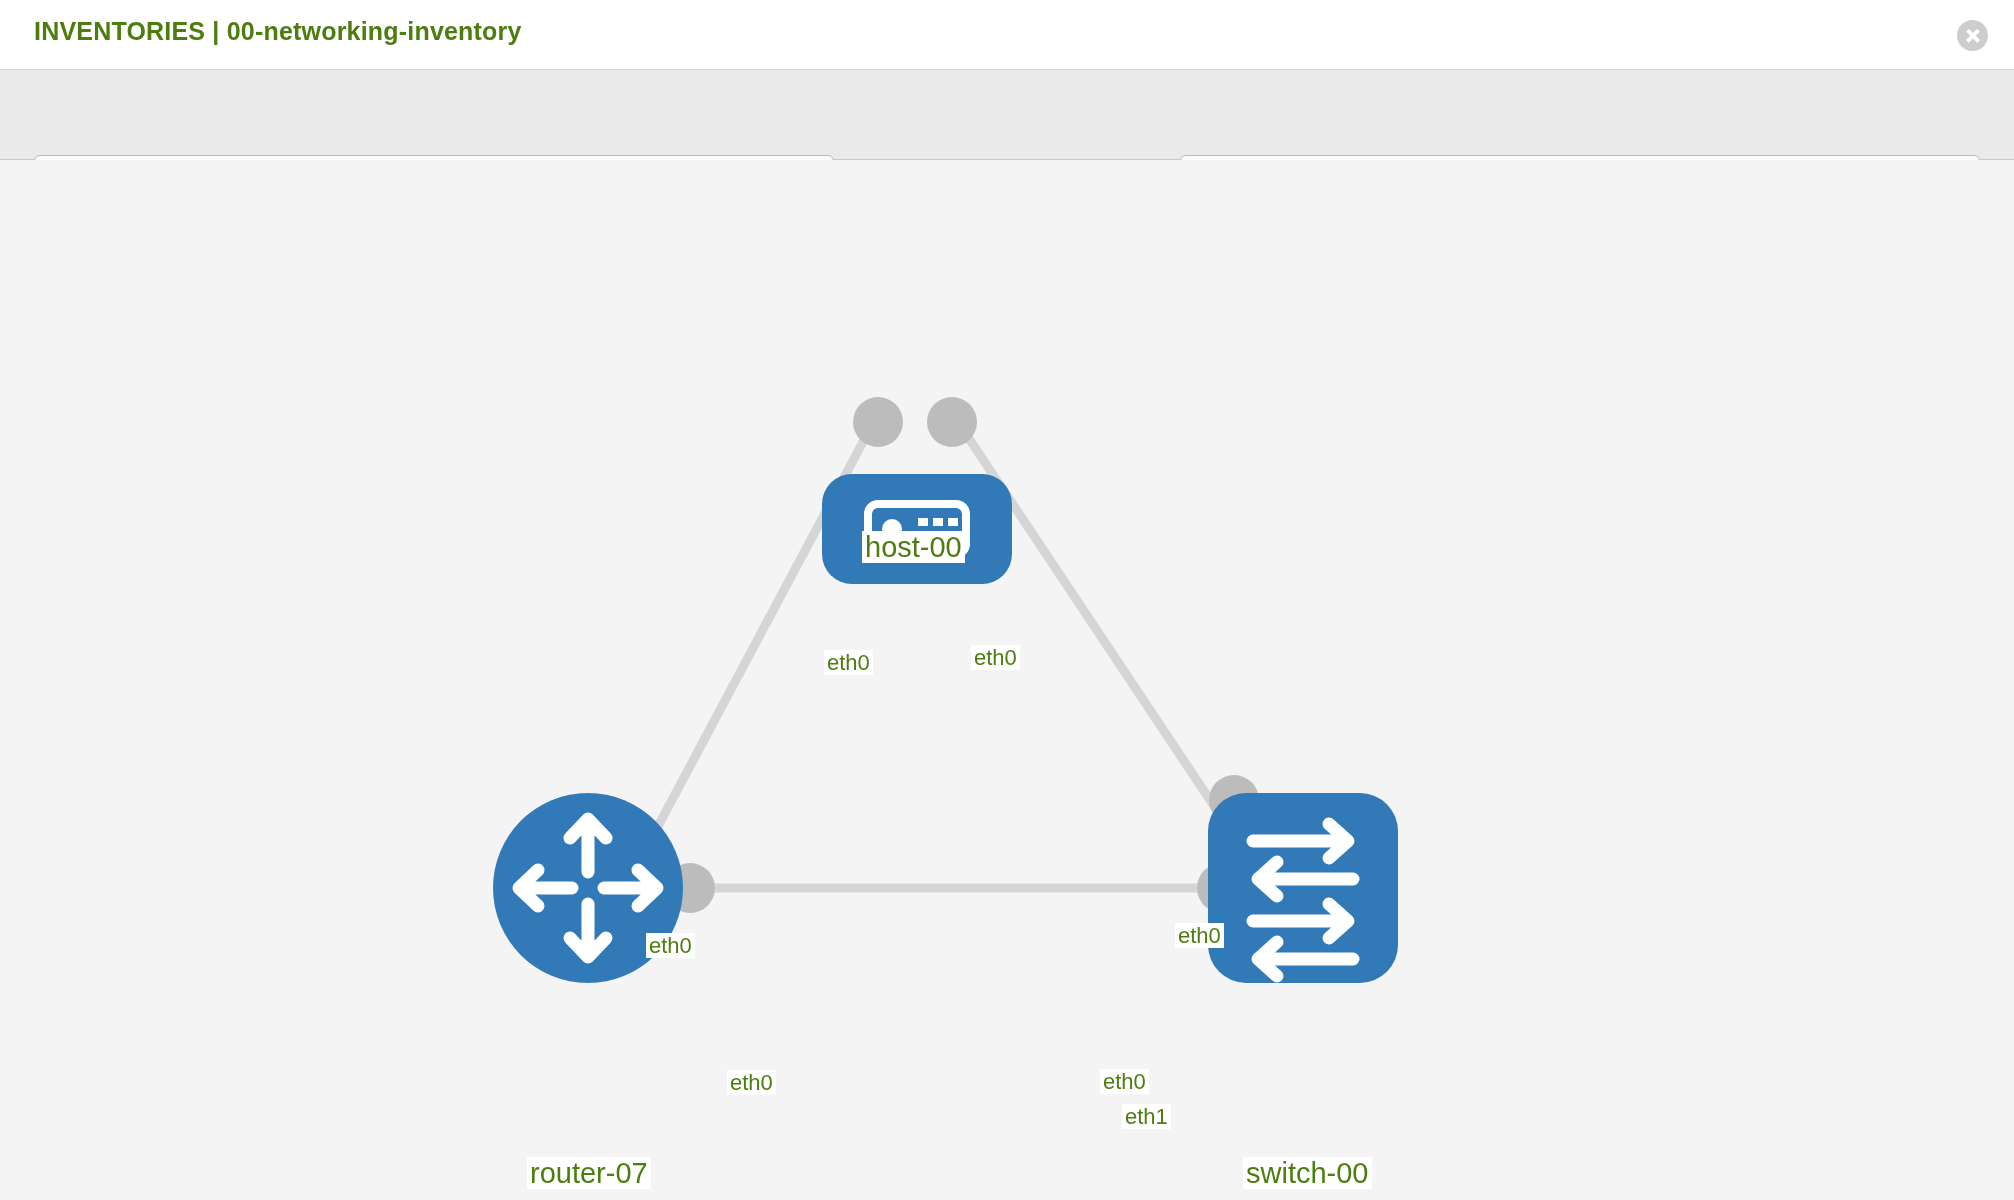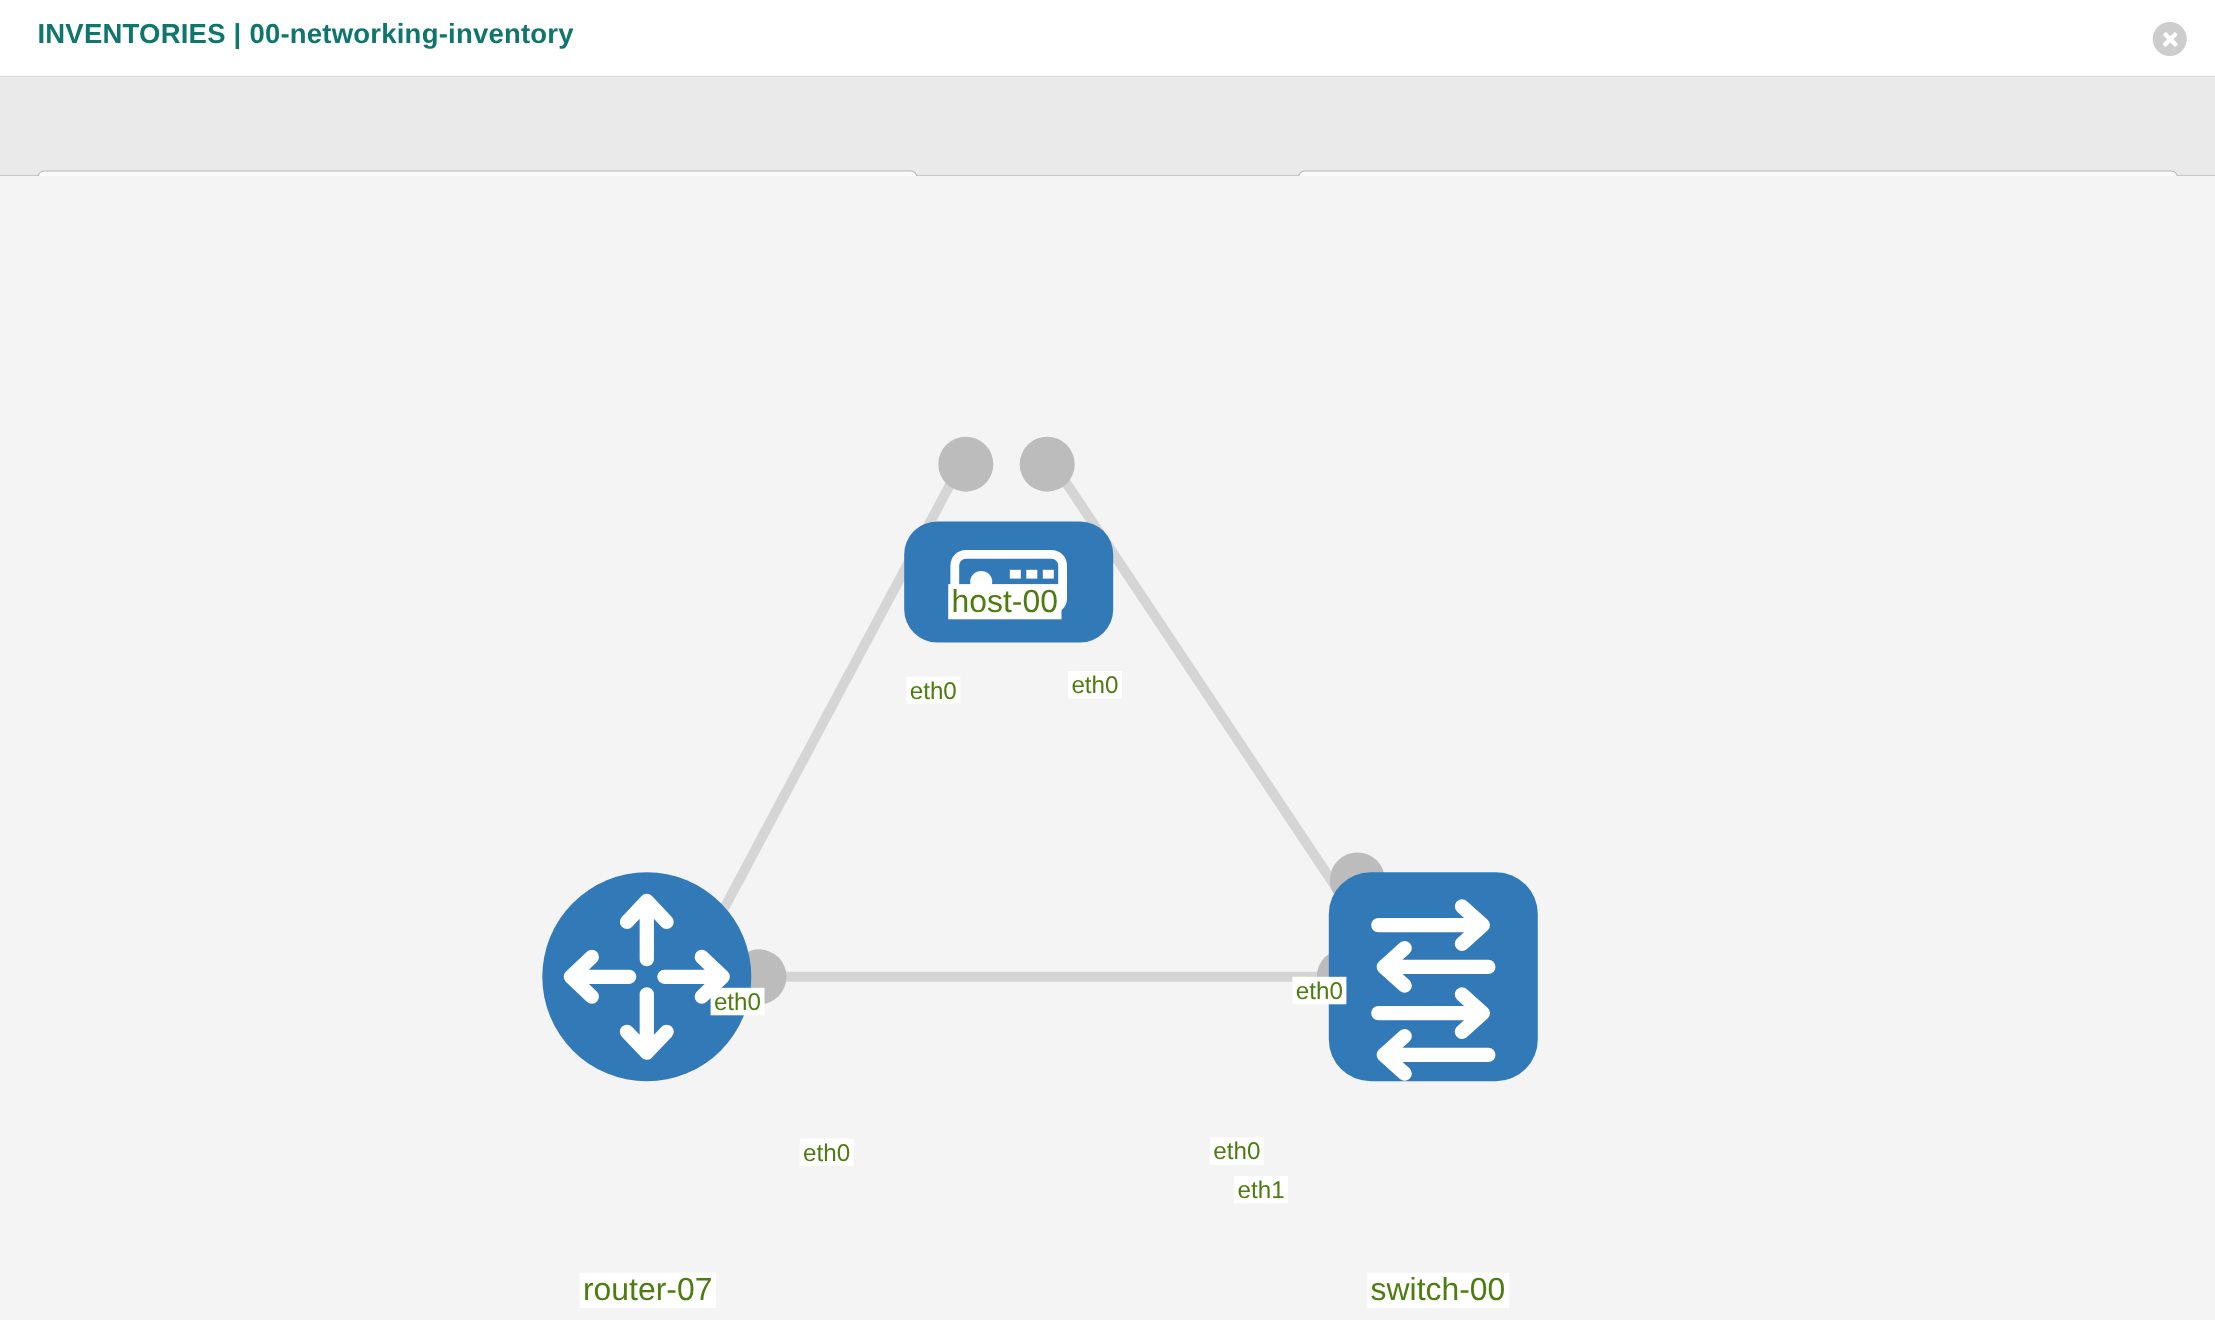--- a/index.html
+++ b/index.html
@@ -14,21 +14,21 @@
   
   .header {
     position: absolute; left: 0; top: 0;
     width: 2014px; height: 70px;
     background: #ffffff;
     border-bottom: 1px solid #d7d7d7;
   }
   .page-title {
     position: absolute; left: 34px; top: 17px;
     font-size: 25px; font-weight: bold;
-    color: #0f766e; letter-spacing: .2px;
+    color: #4d7c0f; letter-spacing: .2px;
     white-space: nowrap;
   }
   .close-icon {
     position: absolute; right: 26px; top: 20px;
     width: 31px; height: 31px; border-radius: 50%;
     background: #cdcdcd; cursor: pointer;
   }
   .close-icon::before, .close-icon::after {
     content: ""; position: absolute;
     left: 50%; top: 50%;
@@ -89,21 +89,21 @@
   
   .chip {
     position: absolute;
     background: #ffffff;
     color: #4d7c0f;
     white-space: nowrap;
     line-height: 1.05;
     padding: 1px 3px;
   }
   .node-label { font-size: 29px; }
-  .port-label { font-size: 22px; }
+  .port-label { font-size: 22px; margin-top: 35px; }
 </style>
 </head>
 <body>
 
 <div class="app">
 
   <div class="header">
     <div class="page-title">INVENTORIES | 00-networking-inventory</div>
     <div class="close-icon"></div>
   </div>

